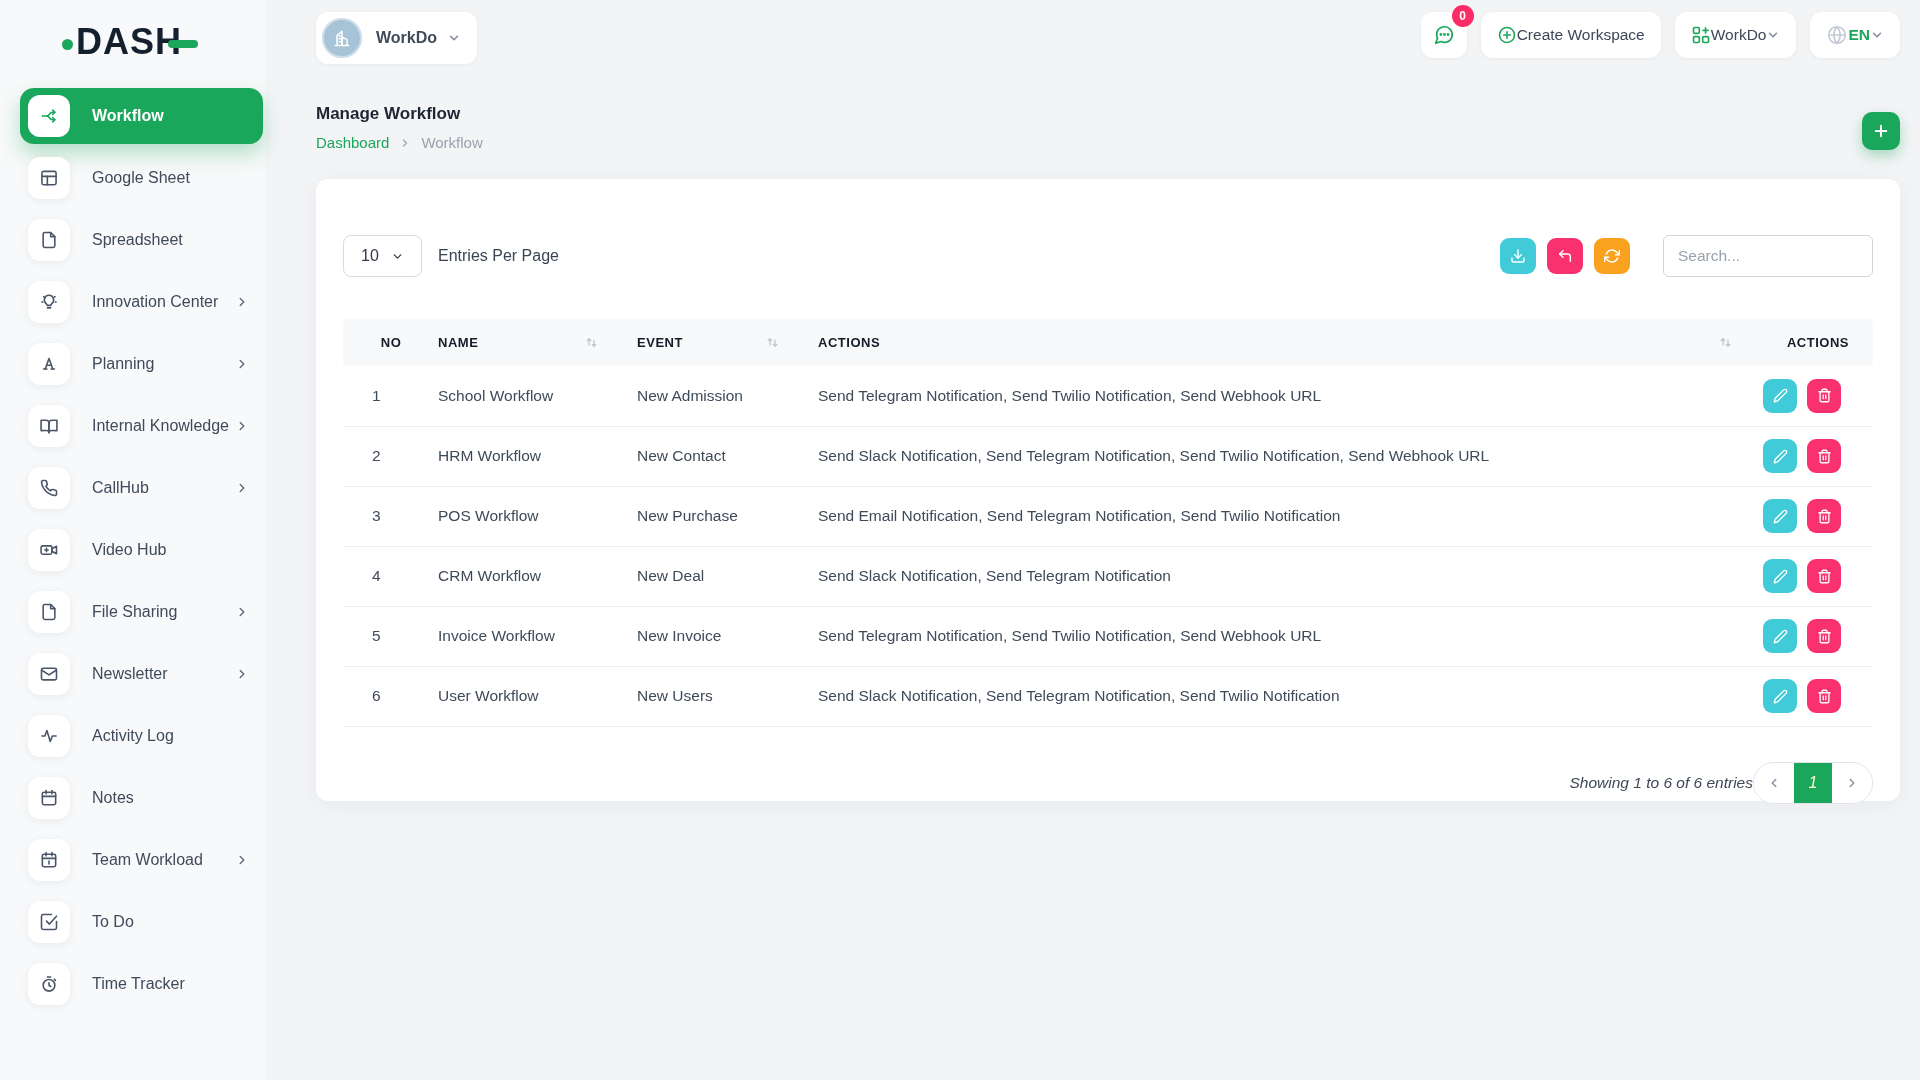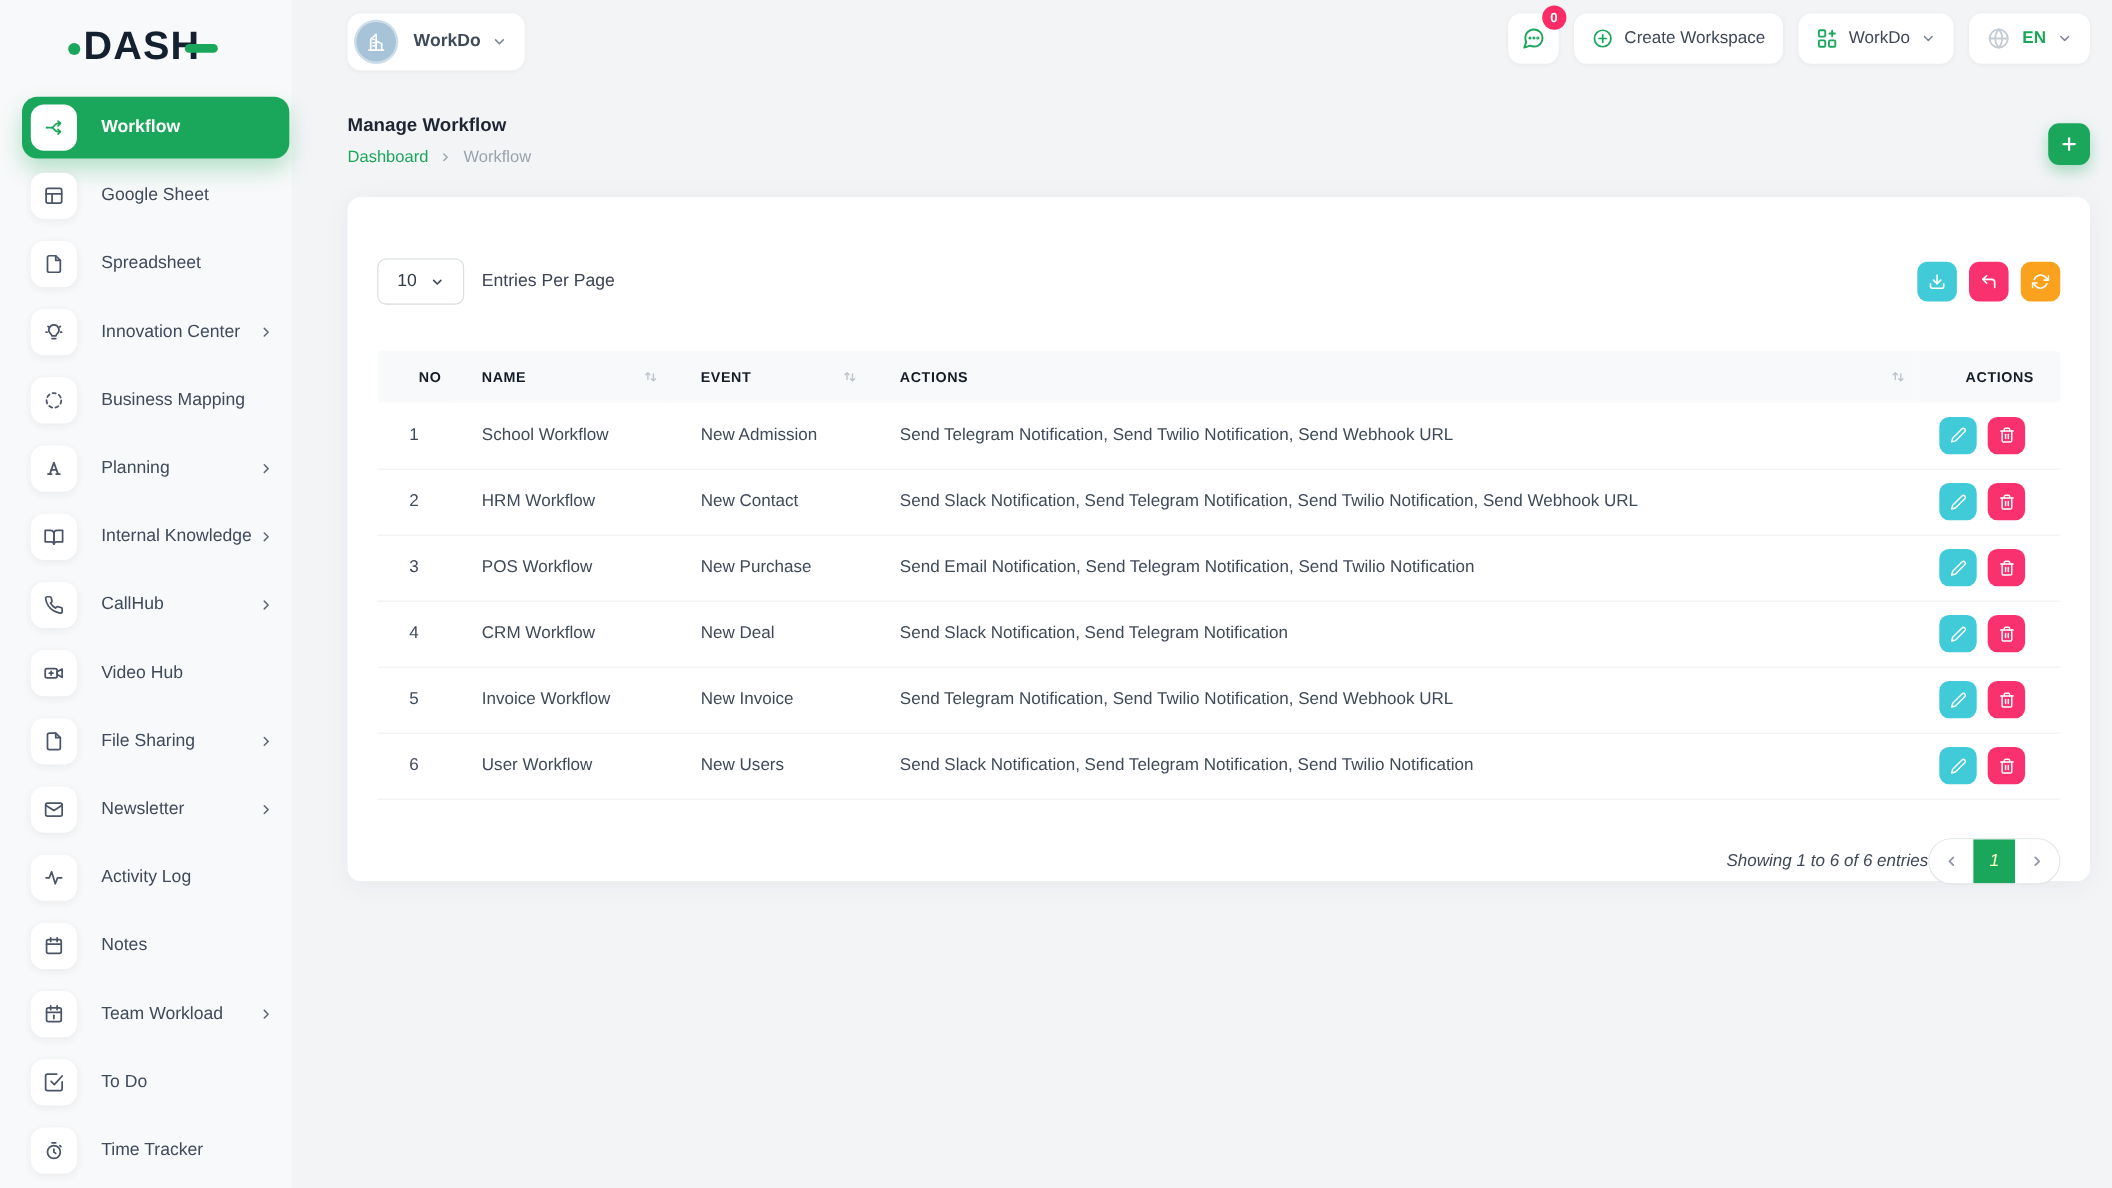--- a/index.html
+++ b/index.html
@@ -35,21 +35,21 @@
   .ws-pill { height:52px; background:#fff; border-radius:12px; box-shadow:0 1px 4px rgba(20,30,45,.05); display:flex; align-items:center; padding:6px 16px 6px 6px; cursor:pointer; }
   .ws-avatar { width:40px; height:40px; border-radius:50%; background:var(--avatar); display:flex; align-items:center; justify-content:center; color:#fff; box-shadow:inset 0 0 0 2px rgba(255,255,255,.45); }
   .ws-avatar svg { width:20px; height:20px; }
   .ws-name { margin:0 10px 0 14px; font-size:16px; font-weight:600; color:#3f4a5a; }
   .chev { color:#7a8494; } .chev svg { width:14px; height:14px; }
 
   .top-right { display:flex; align-items:center; gap:14px; }
   .icon-btn-msg { position:relative; width:46px; height:46px; background:#fff; border-radius:12px; box-shadow:0 1px 4px rgba(20,30,45,.05); display:flex; align-items:center; justify-content:center; color:var(--green); cursor:pointer; }
   .icon-btn-msg svg { width:22px; height:22px; }
   .badge { position:absolute; top:-7px; right:-7px; min-width:22px; height:22px; border-radius:11px; background:var(--badge); color:#fff; font-size:12px; font-weight:700; display:flex; align-items:center; justify-content:center; padding:0 6px; }
-  .top-pill { height:46px; background:#fff; border-radius:12px; box-shadow:0 1px 4px rgba(20,30,45,.05); display:flex; align-items:center; gap:10px; padding:0 16px; font-size:15.5px; font-weight:500; color:#3d4757; cursor:pointer; }
+  .top-pill { height:46px; background:#fff; border-radius:12px; box-shadow:0 1px 4px rgba(20,30,45,.05); display:flex; align-items:center; padding:0 16px; font-size:15.5px; font-weight:500; color:#3d4757; cursor:pointer; }
   .top-pill .g-icon { color:var(--green); } .top-pill .g-icon svg { width:20px; height:20px; }
   .top-pill .globe { color:#c4cbd3; } .top-pill .globe svg { width:22px; height:22px; }
   .lang { color:var(--green); font-weight:600; }
 
   .title-row { margin-top:40px; display:flex; justify-content:space-between; align-items:flex-start; }
   .page-title { font-size:17px; font-weight:700; color:#1e2532; }
   .breadcrumb { margin-top:10px; display:flex; align-items:center; gap:10px; font-size:15px; }
   .bc-link { color:var(--green); cursor:pointer; }
   .bc-sep { color:#9aa3ad; } .bc-sep svg { width:12px; height:12px; }
   .bc-current { color:#9aa3ad; }
@@ -150,28 +150,20 @@
           </svg>
         </span>
     <span class="nav-label">Innovation Center</span>
   <span class="nav-chevron">
           <svg viewBox="0 0 24 24" fill="none" stroke="currentColor" stroke-width="2.4" stroke-linecap="round" stroke-linejoin="round">
             <polyline points="9 6 15 12 9 18"></polyline>
           </svg>
         </span>
       </div>
 
-  <div class="nav-item">
-    <span class="nav-icon">
-          <svg viewBox="0 0 24 24" fill="none" stroke="currentColor" stroke-width="1.9" stroke-linecap="round" stroke-linejoin="round">
-            <circle cx="12" cy="12" r="8" stroke-dasharray="3.6 3.6"></circle>
-          </svg>
-        </span>
-    <span class="nav-label">Business Mapping</span>
-  </div>
 
   <div class="nav-item">
     <span class="nav-icon">
           <svg viewBox="0 0 24 24" fill="none" stroke="currentColor" stroke-width="1.9" stroke-linecap="round" stroke-linejoin="round">
             <path d="M7.5 18 12 5.5 16.5 18"></path>
             <line x1="9.2" y1="13.5" x2="14.8" y2="13.5"></line>
             <line x1="5.5" y1="18" x2="9.5" y2="18"></line>
             <line x1="14.5" y1="18" x2="18.5" y2="18"></line>
           </svg>
         </span>
@@ -442,20 +434,21 @@
               <path d="M20 20v-7a4 4 0 0 0-4-4H4"></path>
             </svg>
         </button>
         <button class="sq-btn orange">
           <svg viewBox="0 0 24 24" fill="none" stroke="currentColor" stroke-width="2.2" stroke-linecap="round" stroke-linejoin="round">
               <polyline points="23 4 23 10 17 10"></polyline>
               <polyline points="1 20 1 14 7 14"></polyline>
               <path d="M3.51 9a9 9 0 0 1 14.85-3.36L23 10M1 14l4.64 4.36A9 9 0 0 0 20.49 15"></path>
             </svg>
         </button>
+        <input class="search-input" type="text" placeholder="Search..." style="">
       </div>
     </div>
 
     <table>
       <colgroup>
           <col class="c-no">
           <col class="c-name">
           <col class="c-event">
           <col class="c-actions">
           <col class="c-act2">

